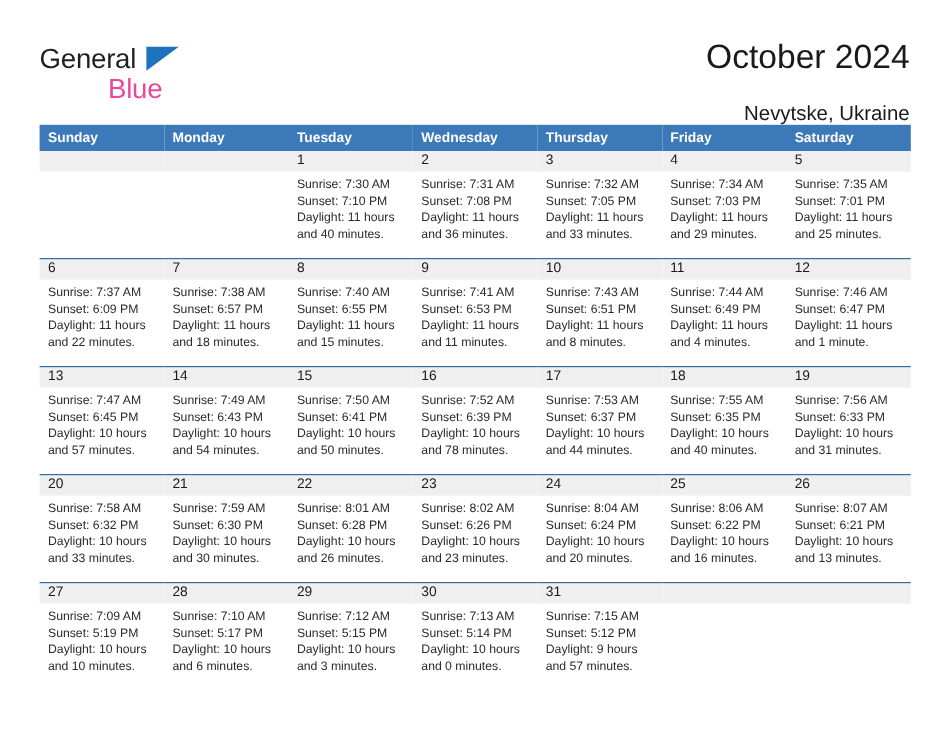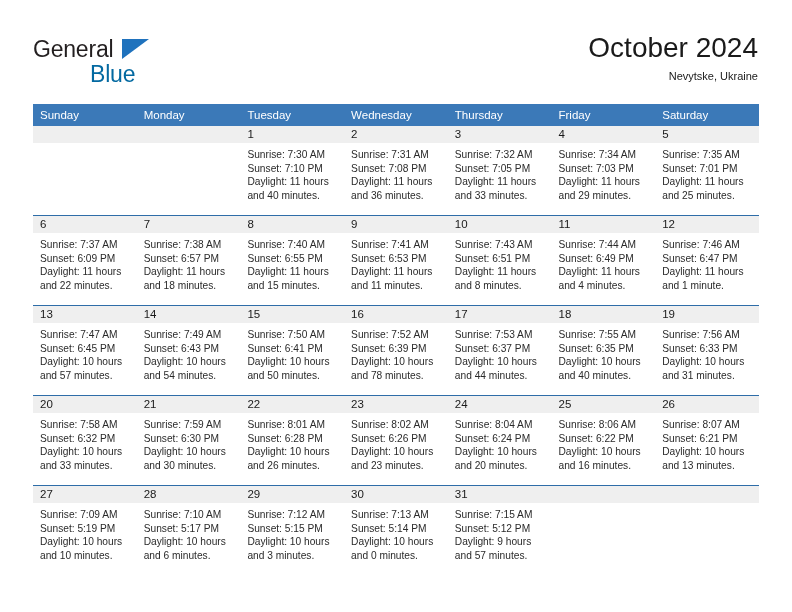--- a/index.html
+++ b/index.html
@@ -58,59 +58,59 @@
     height: 0;
     border-left: 27px solid #1f72bd;
     border-bottom: 20px solid transparent;
   }
   .brand-blue {
     position: absolute;
     left: 57px;
     top: 25px;
     font-size: 23px;
     letter-spacing: -0.2px;
-    color: #0369a1;
+    color: #ec4899;
     font-family: "Liberation Sans", sans-serif;
   }
   .title-block {
     position: absolute;
     right: 34px;
     top: 32px;
     text-align: right;
   }
   .cal-title {
     font-size: 28px;
     color: #1a1a1a;
     line-height: 32px;
     white-space: nowrap;
   }
   .cal-subtitle {
-    font-size: 11px;
+    font-size: 17px;
     color: #1a1a1a;
     line-height: 22px;
-    margin-top: 1px;
+    margin-top: 20px;
     white-space: nowrap;
   }
 
   
   .calendar {
     position: absolute;
     left: 33px;
     top: 104px;
     width: 726px;
     border-collapse: collapse;
     table-layout: fixed;
   }
   .calendar col { width: 103.71px; }
 
   .calendar thead th {
     background: #3b79b8;
     color: #ffffff;
     font-size: 11.5px;
-    font-weight: normal;
+    font-weight: bold;
     text-align: left;
     padding: 5px 0 5px 7px;
     height: 12px;
     border: none;
   }
 
   .calendar tbody tr.week-row > td {
     vertical-align: top;
     padding: 0;
     height: 89px;

